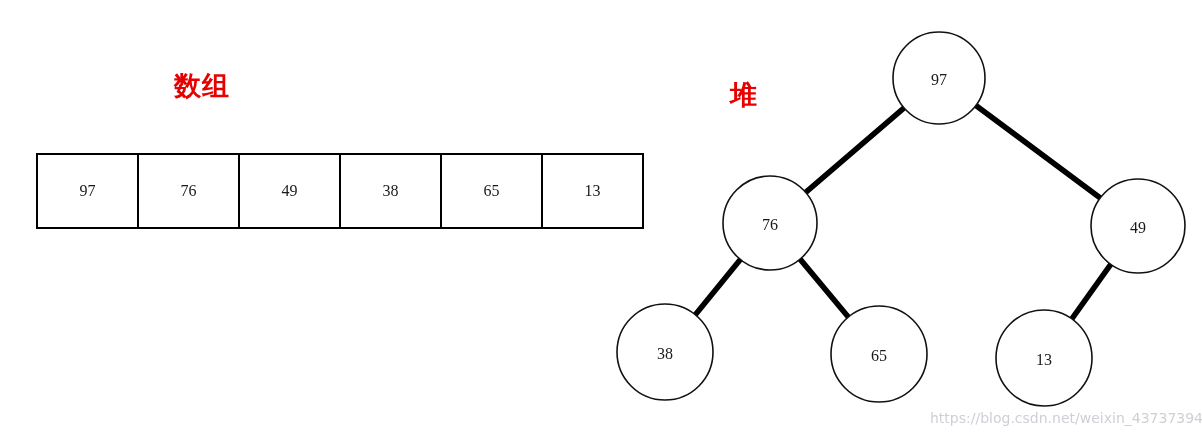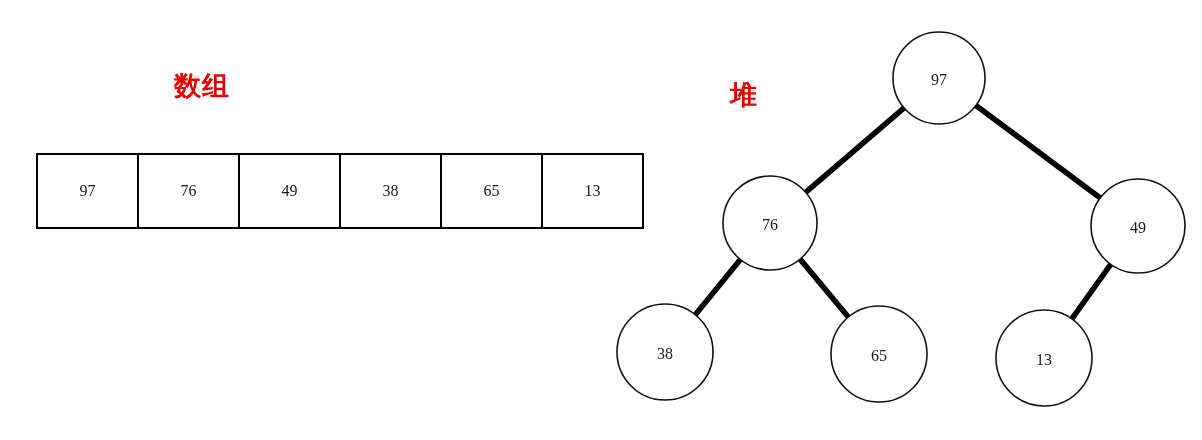--- a/index.html
+++ b/index.html
@@ -149,14 +149,15 @@
           <circle cx="879" cy="354" r="48" class="node-circle"></circle>
           <text x="879" y="355" class="node-label">65</text>
         </g>
         <g>
           <circle cx="1044" cy="358" r="48" class="node-circle"></circle>
           <text x="1044" y="359" class="node-label">13</text>
         </g>
       </g>
   </svg>
 
+  <div class="watermark" id="watermark-url">https://blog.csdn.net/weixin_43737394</div>
 
 </div>
 
 </body></html>

